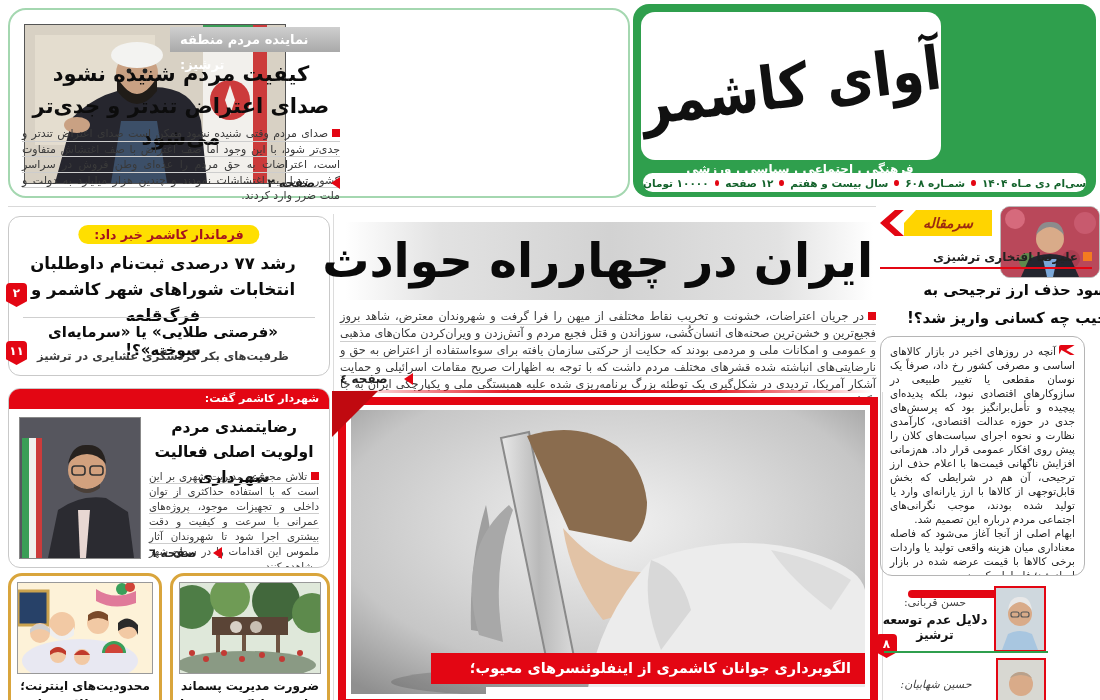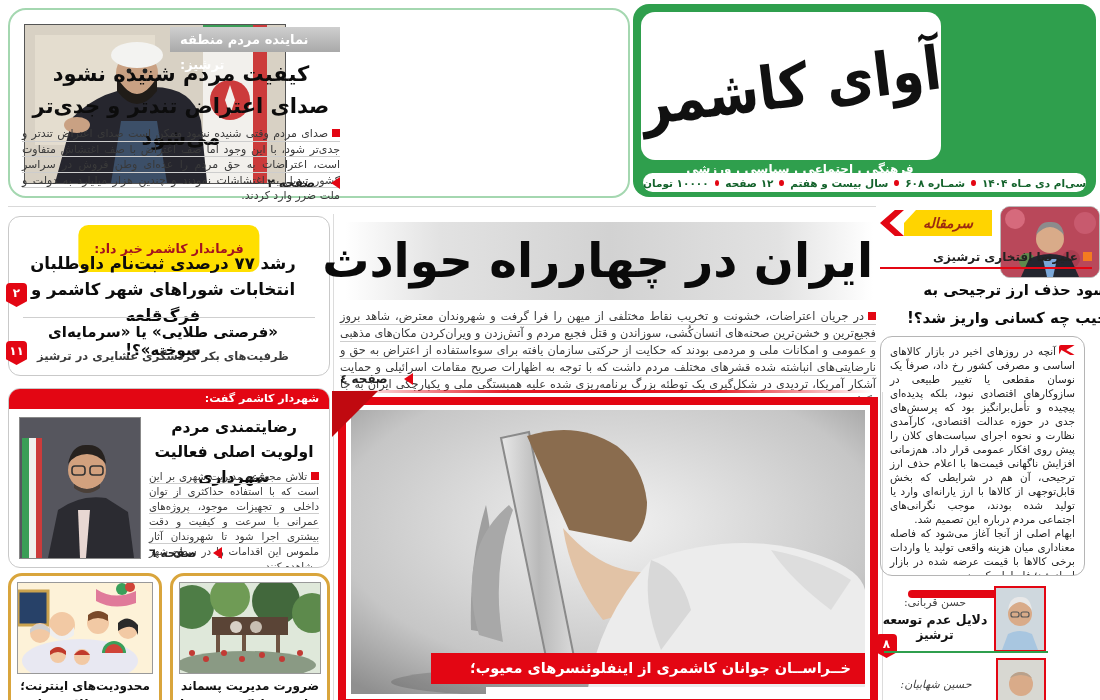--- a/index.html
+++ b/index.html
@@ -28,21 +28,21 @@
   .pageref{display:flex;align-items:center;gap:16px;font-weight:bold;font-size:12px;color:#222;direction:rtl;}
   .tri{width:0;height:0;border-top:6px solid transparent;border-bottom:6px solid transparent;border-right:9px solid #e30613;display:inline-block;}
   .tl-pageref{right:288px;bottom:6px;}
 
   .hline{left:8px;top:206px;width:868px;height:1px;background:#d9d9d9;}
   .vline1{left:333px;top:214px;width:1px;height:486px;background:#dcdcdc;}
   .vline2{left:882px;top:392px;width:1px;height:308px;background:#dcdcdc;}
 
   
   .elections{right:770px;left:8px;top:216px;width:322px;height:160px;border:1.5px solid #c9c9c9;border-radius:12px;background:#fff;}
-  .yellow-pill{left:50%;transform:translateX(-50%);top:8px;background:#ffdf00;color:#a4131f;font-weight:bold;font-size:12.5px;padding:16px 16px;border-radius:10px;white-space:nowrap;}
+  .yellow-pill{left:50%;transform:translateX(-50%);top:8px;background:#ffdf00;color:#a4131f;font-weight:bold;font-size:12.5px;padding:2px 16px;border-radius:10px;white-space:nowrap;}
   .el-headline{left:12px;right:24px;top:34px;text-align:center;font-weight:900;font-size:16.5px;line-height:26px;color:#0c0c0c;}
   .el-div{left:14px;right:14px;top:100px;height:1px;background:#cfcfcf;}
   .el-headline2{left:12px;right:24px;top:106px;text-align:center;font-weight:900;font-size:15px;color:#0c0c0c;}
   .el-sub{left:12px;right:24px;top:132px;text-align:center;font-weight:bold;font-size:11.5px;color:#3c3c3c;}
   .ptag{position:absolute;width:21px;height:24px;background:#e30613;color:#fff;font-weight:bold;font-size:12px;text-align:center;line-height:20px;clip-path:polygon(0 0,100% 0,100% 76%,50% 100%,0 76%);border-radius:4px;}
 
   .mayor{left:8px;top:388px;width:322px;height:180px;border:1.5px solid #c9c9c9;border-radius:12px;background:#fff;overflow:hidden;}
   .mayor-kicker{left:0;right:0;top:0;height:20px;background:#e30613;color:#fff;font-weight:bold;font-size:11px;line-height:20px;padding-right:10px;}
   .mayor-photo{left:10px;top:28px;width:122px;height:142px;border:1px solid #888;overflow:hidden;background:#55565e;}
   .mayor-headline{right:10px;left:140px;top:26px;text-align:center;font-weight:900;font-size:15.5px;line-height:25px;color:#0c0c0c;}
@@ -283,21 +283,21 @@
         <ellipse cx="250" cy="272" rx="210" ry="16" fill="#000" opacity="0.15"></ellipse>
         <path d="M120 220 Q118 150 135 95 Q142 130 150 225 Z" fill="#9f9f9f"></path>
         <path d="M158 95 Q128 120 122 160 Q118 190 128 225 L152 232 Q140 160 162 100 Z" fill="#a8a8a8"></path>
         <path d="M150 28 L196 252 L226 262 L178 22 Z" fill="url(#scr)" stroke="#8a8a8a" stroke-width="2"></path>
         <path d="M176 26 Q226 10 266 36 Q292 56 296 92 Q296 118 280 132 L218 120 Z" fill="#8a6c4e"></path>
         <path d="M212 118 Q240 150 268 158 Q290 166 312 158 L322 190 L252 210 Q220 170 212 118 Z" fill="#e2c3a6"></path>
         <path d="M300 150 Q390 118 470 146 Q510 160 514 180 L514 284 L236 284 Q246 210 300 150 Z" fill="#ececec"></path>
         <path d="M300 150 Q330 160 340 200 L310 240 Q290 190 300 150 Z" fill="#d8d8d8"></path>
         <path d="M420 140 Q470 150 500 170 L480 200 Q440 170 420 140 Z" fill="#dddddd"></path>
       </svg>
-      <div class="abs ph-kicker">خــراســان جوانان کاشمری از اینفلوئنسرهای معیوب؛</div>
+      <div class="abs ph-kicker">الگوبرداری جوانان کاشمری از اینفلوئنسرهای معیوب؛</div>
       <div class="abs ph-headline">از اعتماد تا فریب در دنیای مجازی</div>
     </div>
     <div class="fold"></div>
   </div>
 
   <div class="rcol">
     <div class="ed-photo">
       <svg width="98" height="70" viewBox="0 0 98 70" preserveAspectRatio="none">
         <rect width="98" height="70" fill="#b9485a"></rect>
         <circle cx="14" cy="12" r="10" fill="#d66a7c"></circle>

